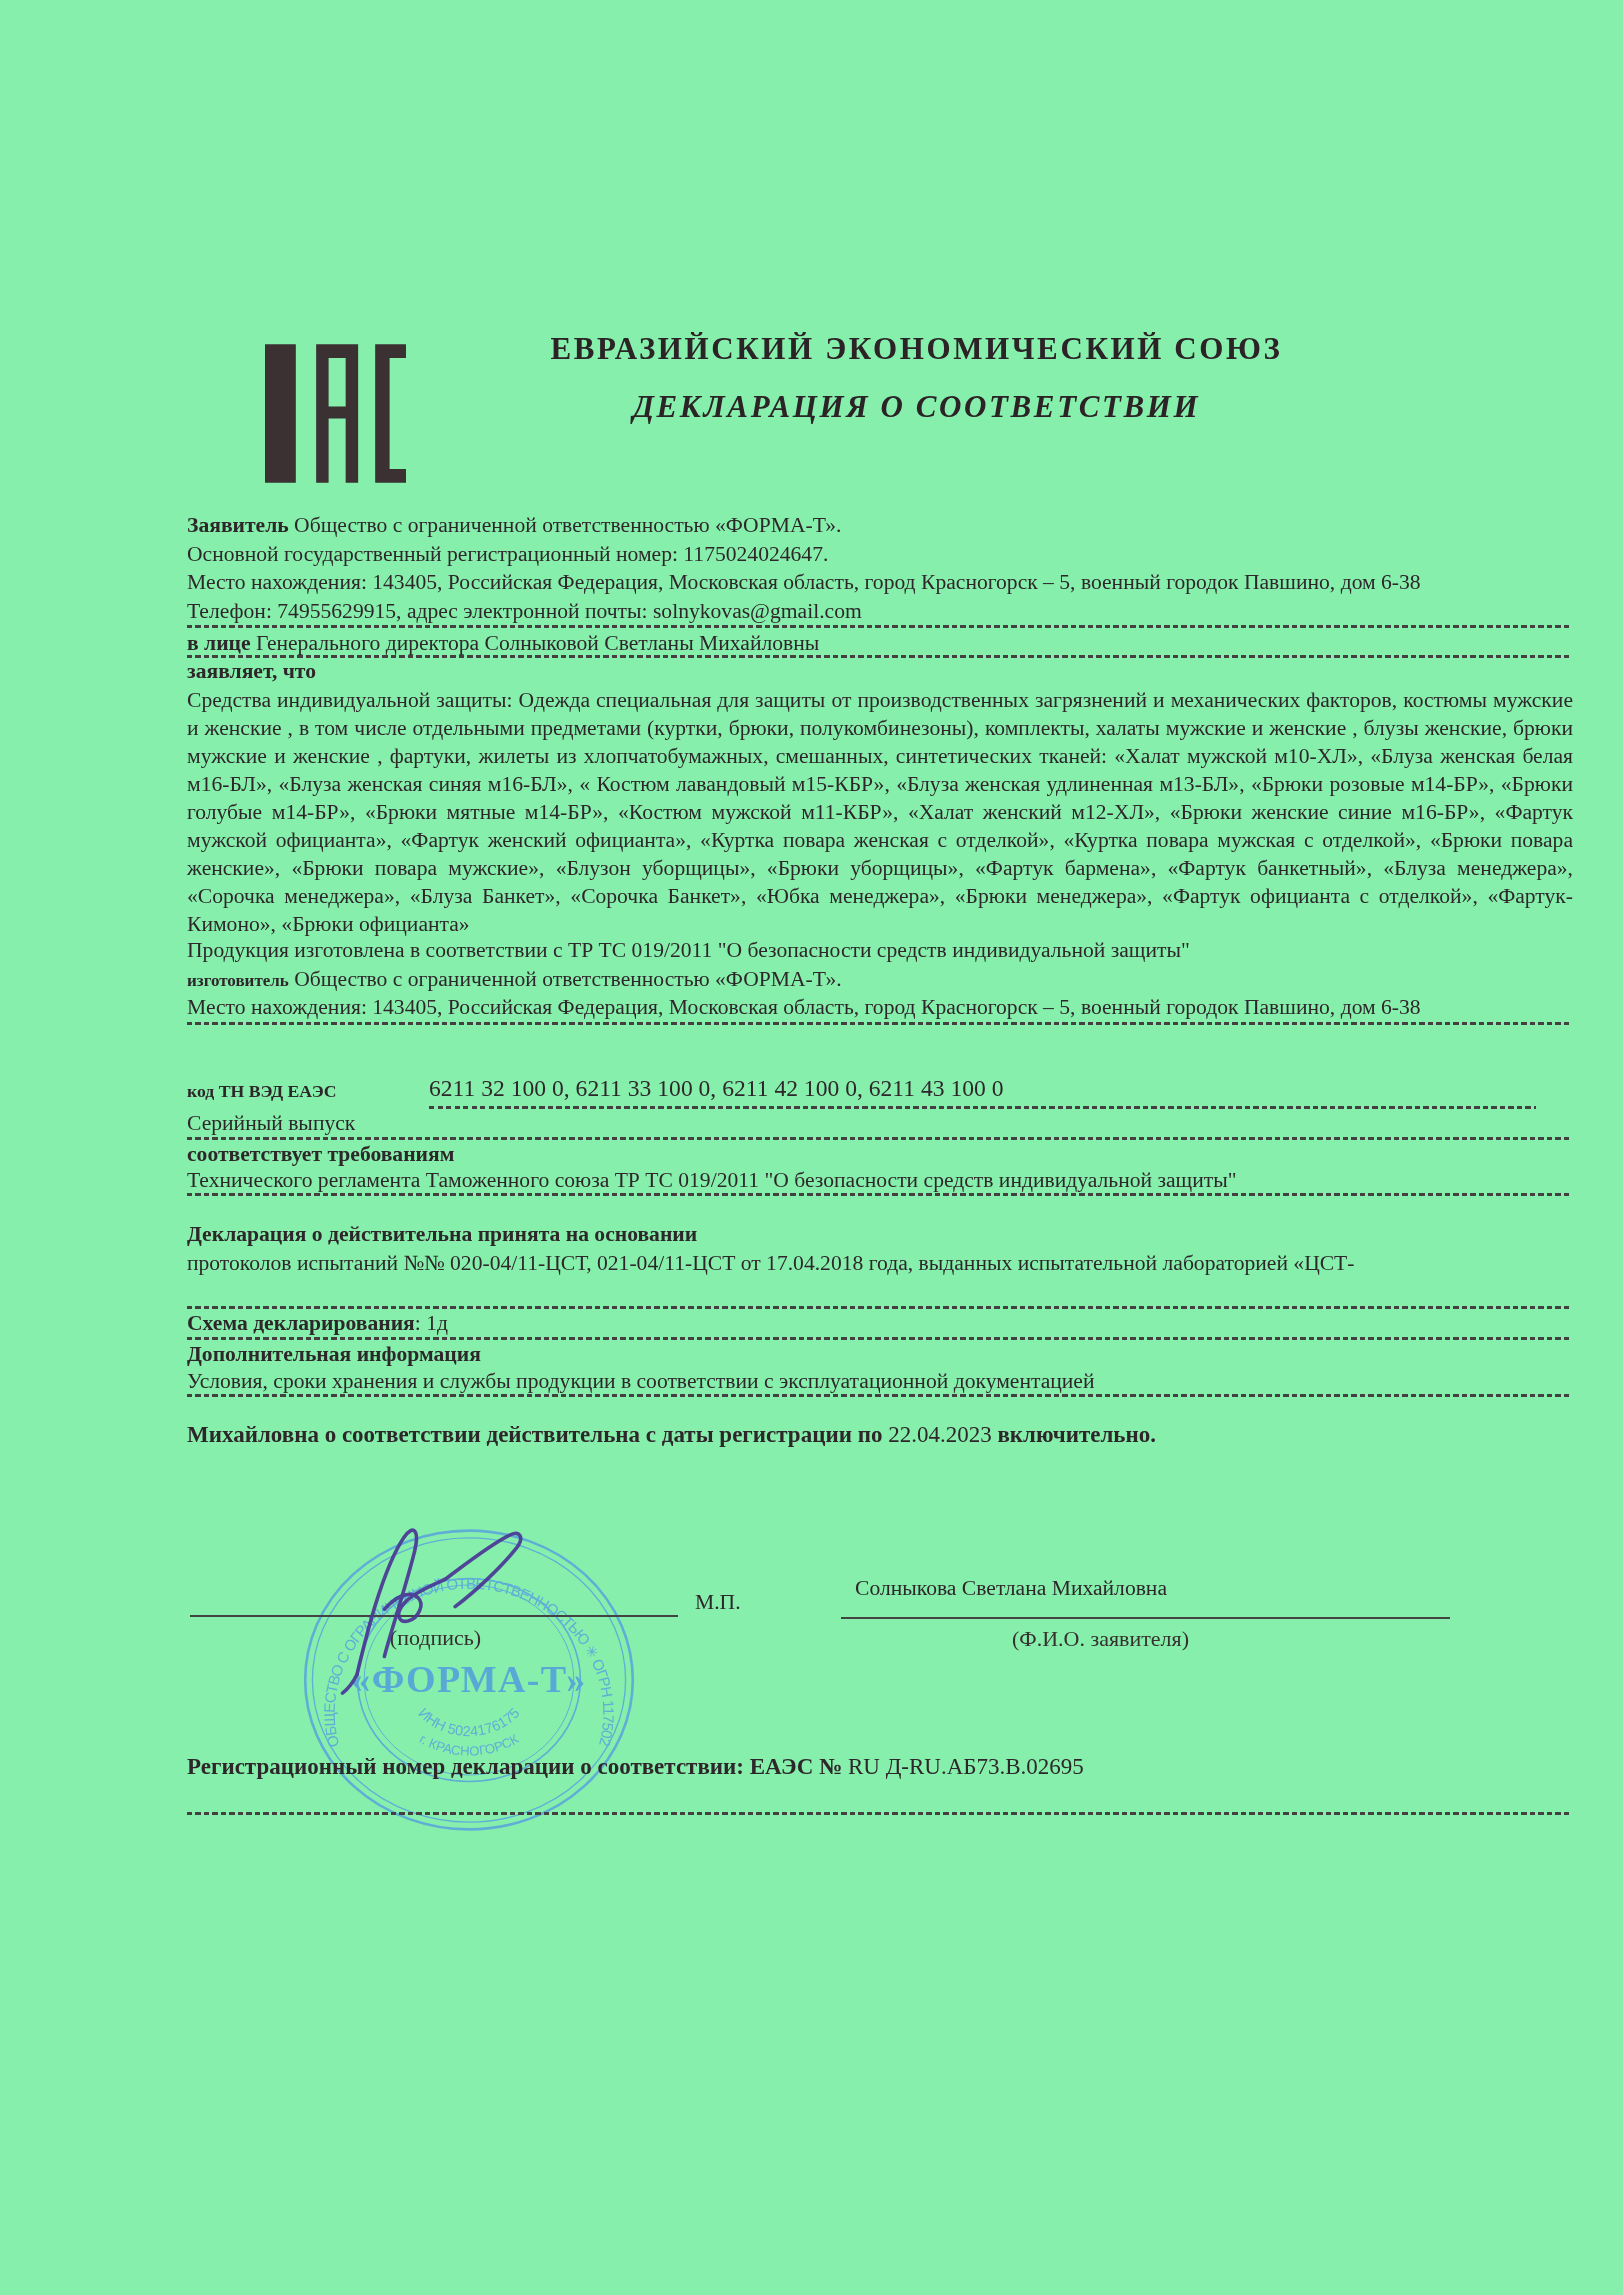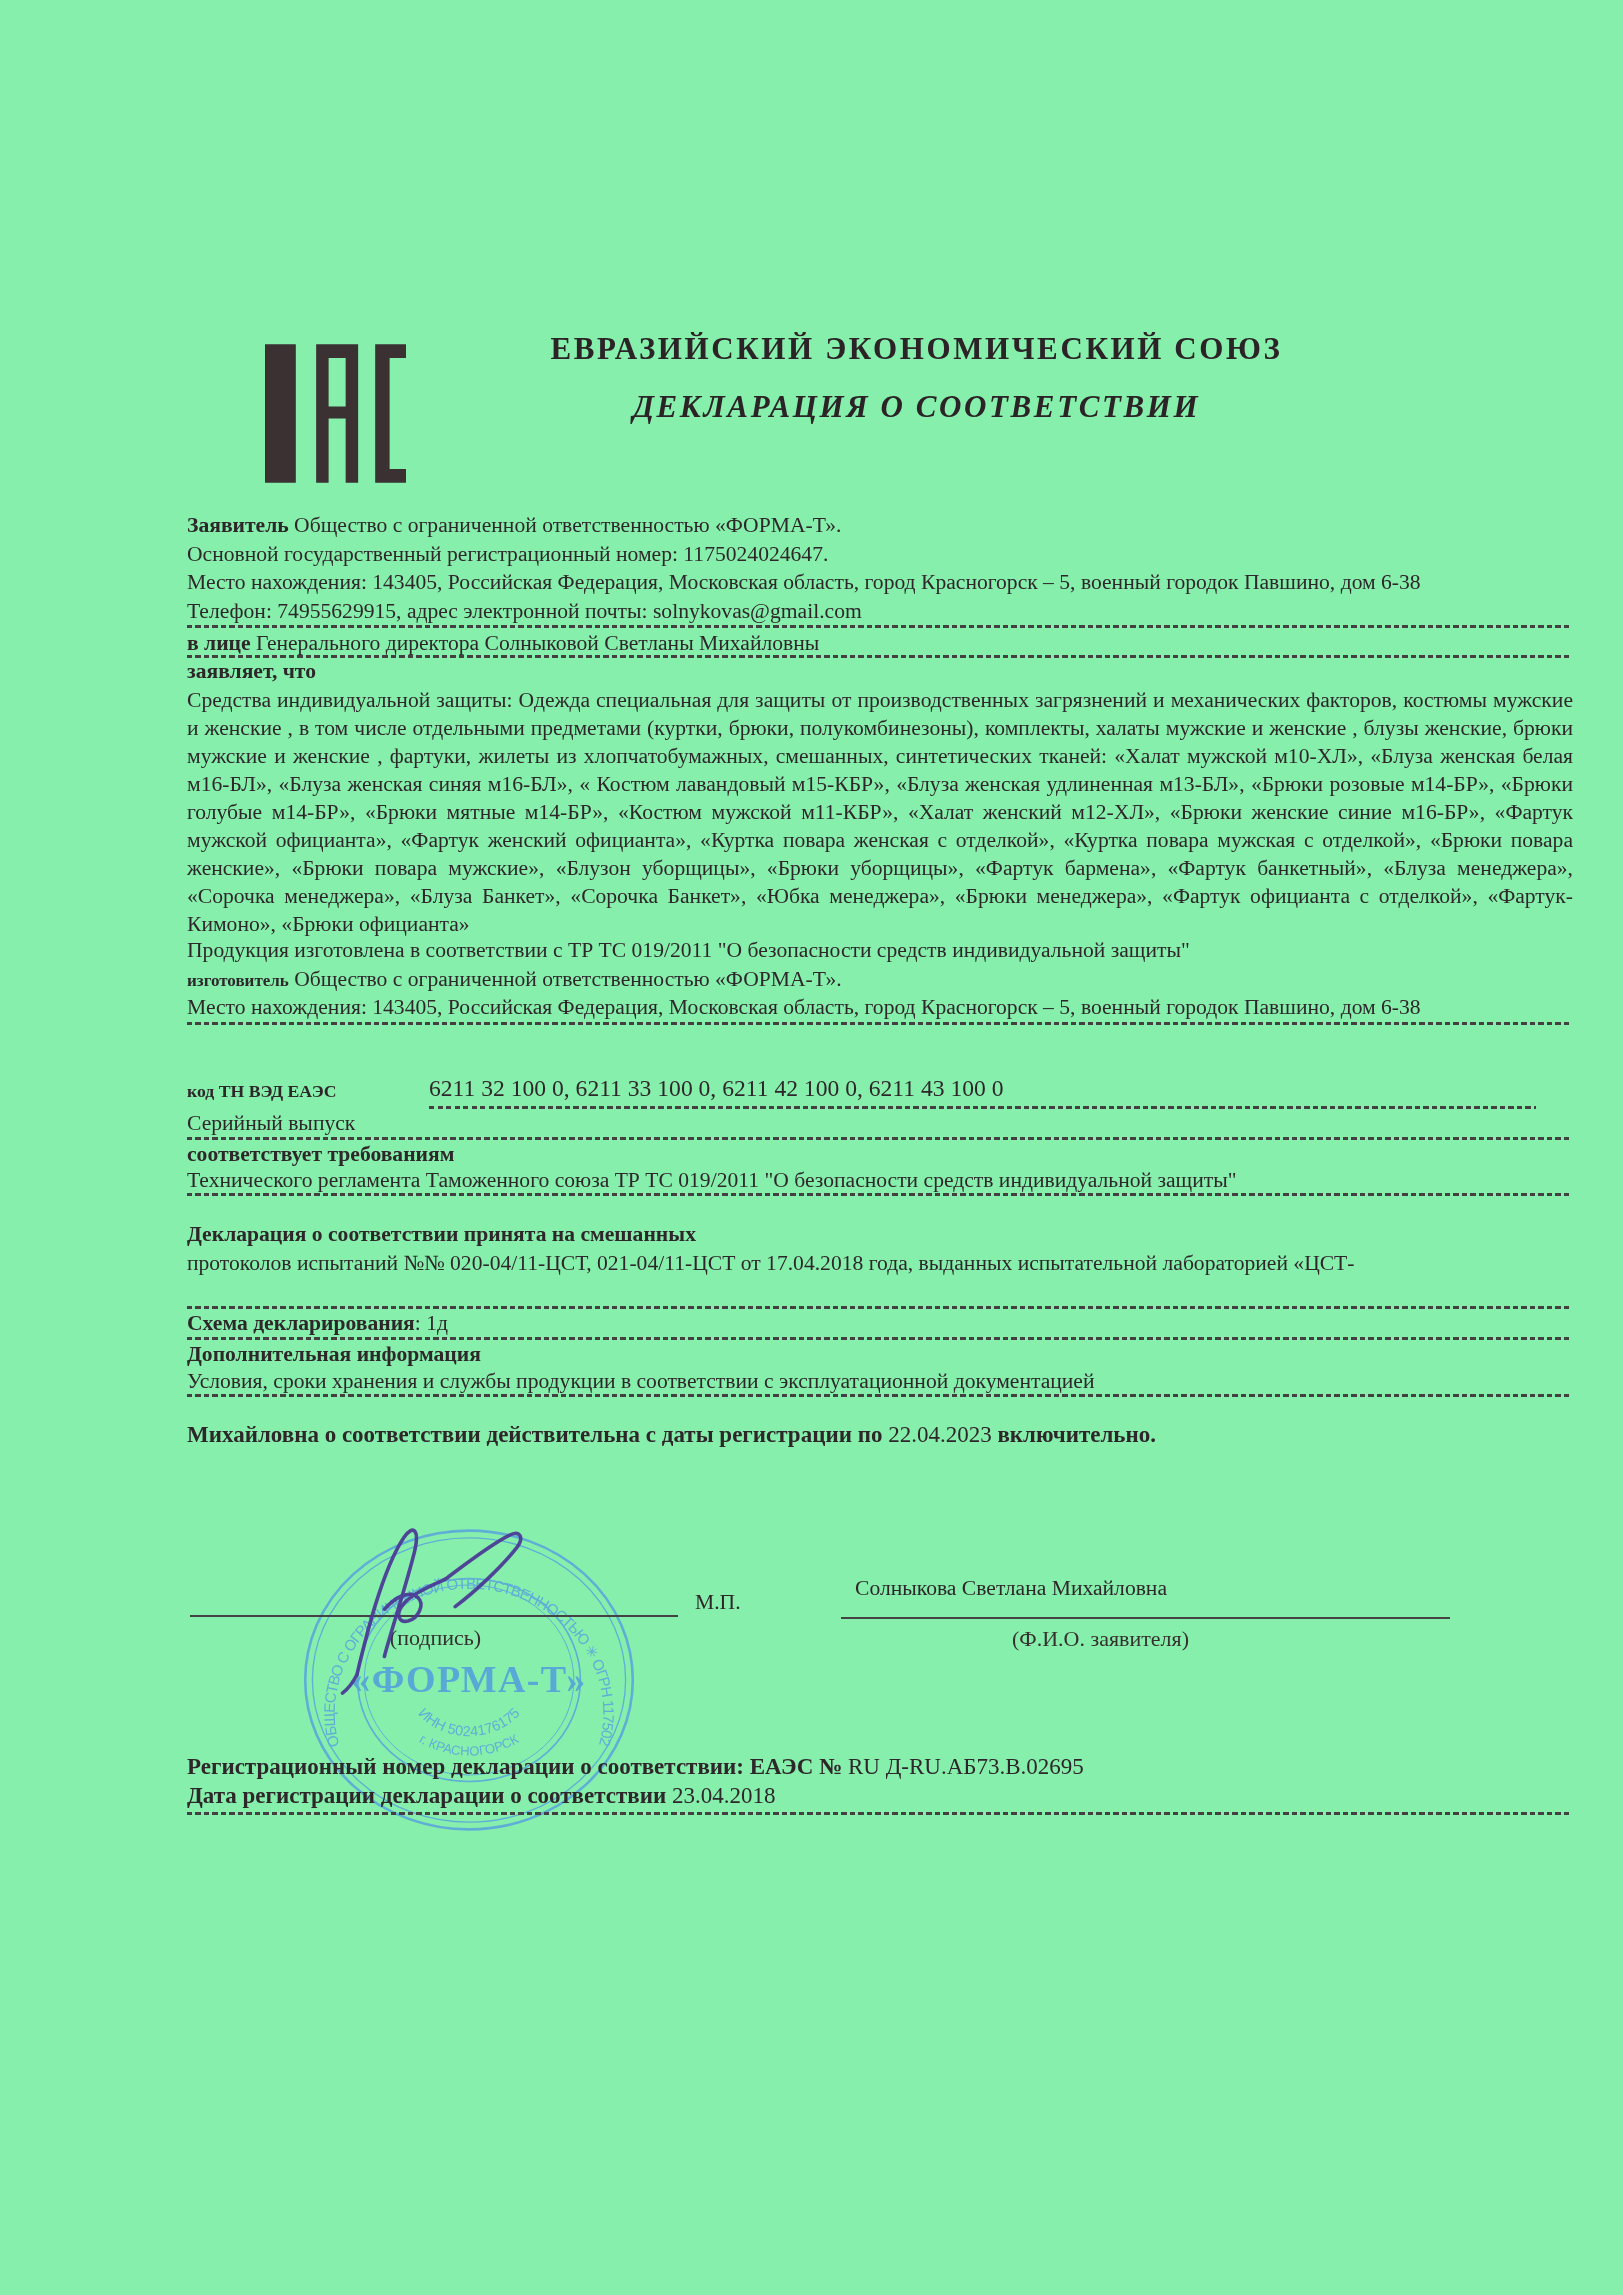--- a/index.html
+++ b/index.html
@@ -60,21 +60,21 @@
   <div class="abs tnved-label" style="left:187px;top:1081px;">код ТН ВЭД ЕАЭС</div>
   <div class="abs codes" style="left:429px;top:1075px;">6211 32 100 0, 6211 33 100 0, 6211 42 100 0, 6211 43 100 0</div>
   <div class="dots" style="left:429px;top:1106px;width:1107px;"></div>
   <div class="abs t" style="left:187px;top:1110px;">Серийный выпуск</div>
   <div class="dots full" style="top:1137px;"></div>
 
   <div class="abs t b" style="left:187px;top:1141px;">соответствует требованиям</div>
   <div class="abs t" style="left:187px;top:1167px;text-align:center;">Технического регламента Таможенного союза ТР ТС 019/2011 "О безопасности средств индивидуальной защиты"</div>
   <div class="dots full" style="top:1193px;"></div>
 
-  <div class="abs t b" style="left:187px;top:1221px;">Декларация о соответствии принята на смешанных</div>
+  <div class="abs t b" style="left:187px;top:1221px;">Декларация о действительна принята на основании</div>
   <div class="abs t" style="left:187px;top:1250px;">протоколов испытаний  №№ 020-04/11-ЦСТ, 021-04/11-ЦСТ от 17.04.2018  года, выданных испытательной лабораторией «ЦСТ-</div>
   <div class="dots full" style="top:1306px;"></div>
 
   <div class="abs t" style="left:187px;top:1310px;"><span class="b">Схема декларирования</span><span>: 1д</span></div>
   <div class="dots full" style="top:1337px;"></div>
 
   <div class="abs t b" style="left:187px;top:1341px;">Дополнительная информация</div>
   <div class="abs t" style="left:187px;top:1368px;">Условия, сроки хранения и службы продукции в соответствии с эксплуатационной документацией</div>
   <div class="dots full" style="top:1394px;"></div>
 
@@ -114,17 +114,16 @@
   <svg class="sig-svg" width="249" height="190" viewBox="0 0 380 290">
     <g fill="none" stroke="#4a3795" stroke-width="5.5" stroke-linecap="round" opacity=".92">
       <path d="M 70,250 C 82,200 108,90 142,40 C 156,20 166,28 158,62 C 144,118 120,190 112,222"></path>
       <path d="M 70,250 C 64,262 56,272 48,278"></path>
       <path d="M 112,150 C 128,132 150,120 163,132 C 174,142 164,164 148,168 C 134,171 130,158 138,146 C 150,128 180,116 205,104"></path>
       <path d="M 205,104 C 240,78 278,48 305,36 C 318,30 326,40 314,56 C 292,84 252,122 220,146"></path>
     </g>
   </svg>
 
   <div class="abs big" style="left:187px;top:1754px;"><span class="b">Регистрационный номер декларации о соответствии: ЕАЭС №</span><span> RU Д-RU.АБ73.В.02695</span></div>
-  <div class="abs big" style="left:187px;top:1783px;"><span class="b">Дата регистрации декларации о соответствии</span><span> 23.04.2018</span></div>
   <div class="dots full" style="top:1812px;"></div>
 
 </div>
 
 
 </body></html>

